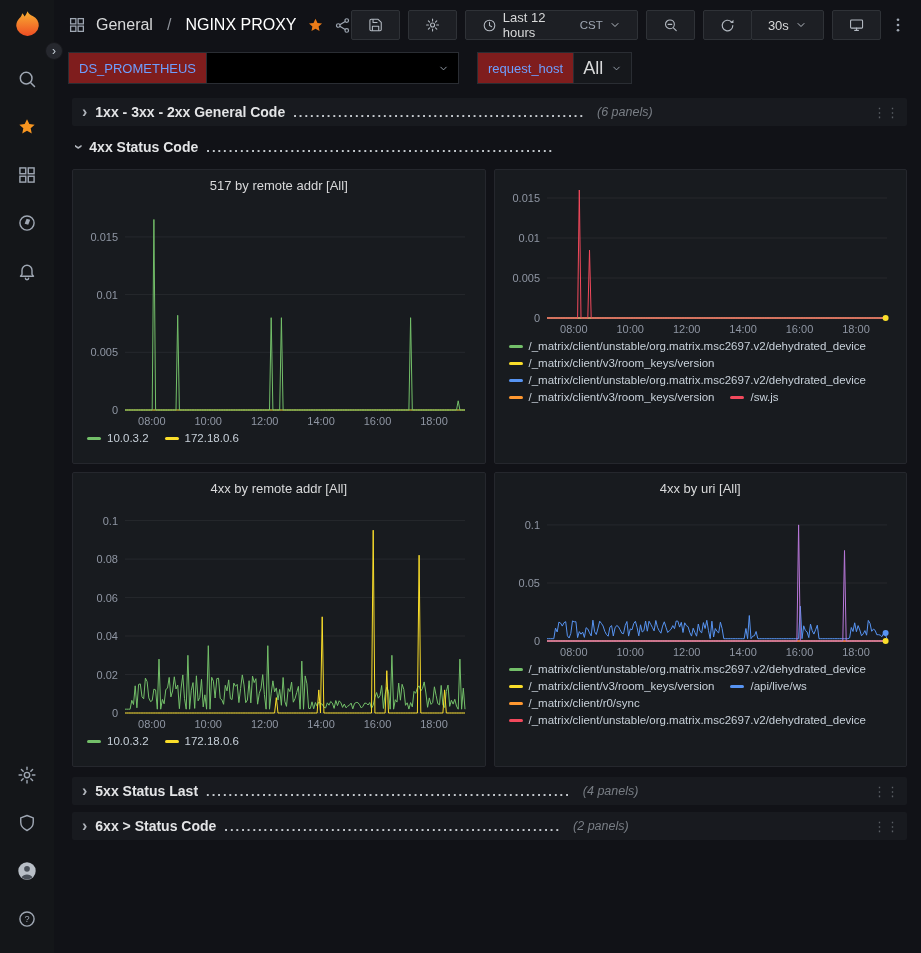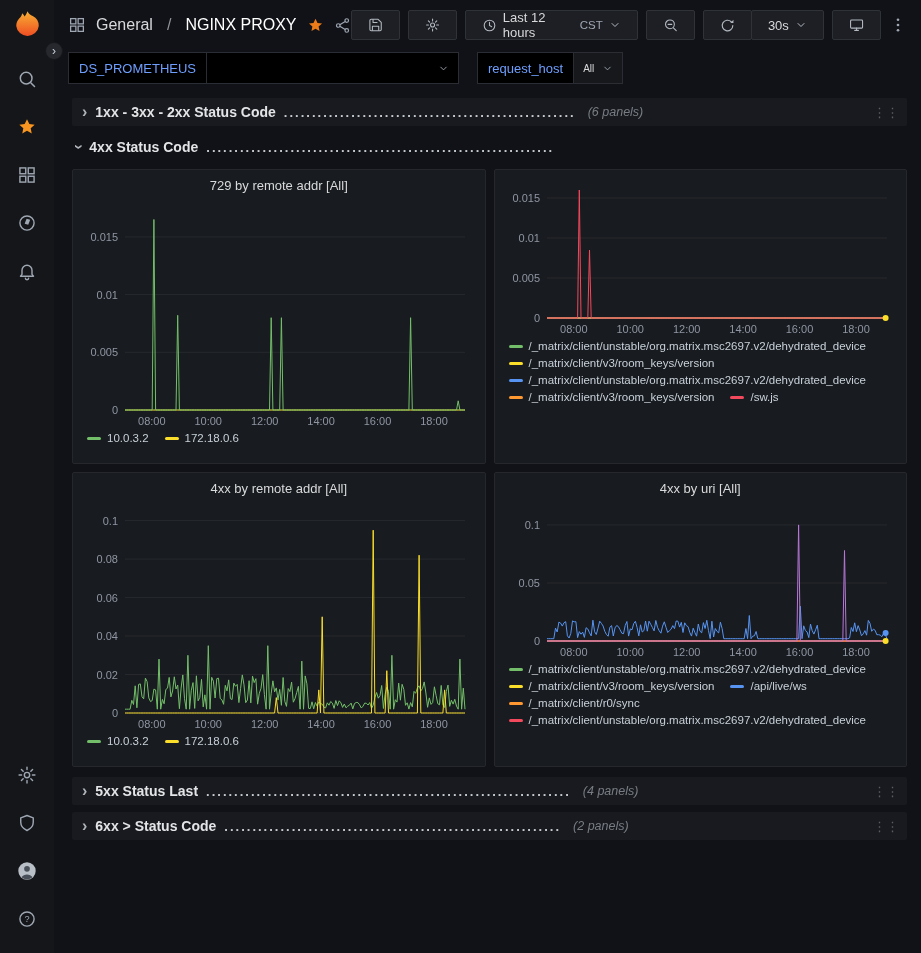--- a/index.html
+++ b/index.html
@@ -34,24 +34,24 @@
           gap:6px;background:#1d1f24;border:1px solid #2f3237;border-radius:2px;color:#b4bac2;cursor:pointer;
           font-size:13px}
   .tb-btn .txt{color:#d8d9da}
   .tb-btn .tz{color:#9fa7b3;font-size:11.5px}
   .btn-group{display:flex}
   .btn-group .tb-btn+.tb-btn{margin-left:-1px}
   .kebab-btn{border:none;background:transparent;color:#9fa7b3;display:flex;align-items:center;cursor:pointer}
 
   .submenu{display:flex;align-items:center;gap:18px;padding:2px 14px 8px;flex:0 0 40px}
   .var-group{display:flex;height:32px}
-  .var-label{display:flex;align-items:center;padding:0 10px;background:#000000;border:1px solid #2a2d33;
+  .var-label{display:flex;align-items:center;padding:0 10px;background:#7f1d1d;border:1px solid #2a2d33;
              color:#6e9fff;font-size:13px;font-weight:500;cursor:pointer}
   .var-value{display:flex;align-items:center;gap:8px;padding:0 9px;background:#16181c;border:1px solid #2a2d33;
-             border-left:none;color:#d8d9da;font-size:10px;cursor:pointer}
+             border-left:none;color:#d8d9da;font-size:18px;cursor:pointer}
   .var-value .chev{color:#9fa7b3;display:flex}
   .var-value.redacted{background:#000;width:252px;justify-content:flex-end}
 
   
   .dash{flex:1;overflow:hidden;padding:6px 14px 0 18px}
   .row-strip{height:28px;display:flex;align-items:center;gap:8px;cursor:pointer;margin-bottom:7px;
              padding:0 8px 0 10px;border-radius:2px}
   .row-strip.collapsed{background:#181a1f}
   .row-strip.expanded{background:transparent;margin:4px 0 8px;padding-left:4px}
   .row-chevron{color:#b0b4bb;font-size:16px;font-weight:700;line-height:1}
@@ -271,36 +271,36 @@
             </svg>
         </span>
       </span>
     </div>
   </div>
 
   <div class="dash">
 
     <div class="row-strip collapsed">
       <span class="row-chevron">›</span>
-      <span class="row-title">1xx - 3xx - 2xx Status Code</span>
+      <span class="row-title">1xx - 3xx - 2xx General Code</span>
       <span class="row-leader">....................................................</span>
       <span class="row-count">(6 panels)</span>
       <span class="row-drag">⋮⋮</span>
     </div>
 
     <div class="row-strip expanded">
       <span class="row-chevron open">›</span>
       <span class="row-title">4xx Status Code</span>
       <span class="row-leader">..............................................................</span>
     </div>
 
     <div class="panel-grid">
       <div class="panel">
         <div class="panel-header">
-          <span class="panel-title">729 by remote addr [All]</span>
+          <span class="panel-title">517 by remote addr [All]</span>
         </div>
         <div class="chart chart-p1"><svg width="396" height="230" viewBox="0 0 396 230" font-family="Liberation Sans, sans-serif">
               <line x1="44" x2="384" y1="210.0" y2="210.0" stroke="rgba(204,204,220,0.16)" stroke-width="1"></line>
               <text x="37" y="214.0" text-anchor="end" font-size="11" fill="#8f96a3">0</text>
               <line x1="44" x2="384" y1="152.3" y2="152.3" stroke="rgba(204,204,220,0.08)" stroke-width="1"></line>
               <text x="37" y="156.3" text-anchor="end" font-size="11" fill="#8f96a3">0.005</text>
               <line x1="44" x2="384" y1="94.6" y2="94.6" stroke="rgba(204,204,220,0.08)" stroke-width="1"></line>
               <text x="37" y="98.6" text-anchor="end" font-size="11" fill="#8f96a3">0.01</text>
               <line x1="44" x2="384" y1="36.9" y2="36.9" stroke="rgba(204,204,220,0.08)" stroke-width="1"></line>
               <text x="37" y="40.9" text-anchor="end" font-size="11" fill="#8f96a3">0.015</text>

